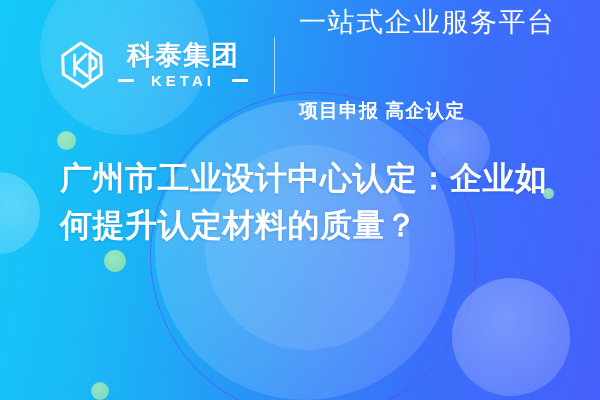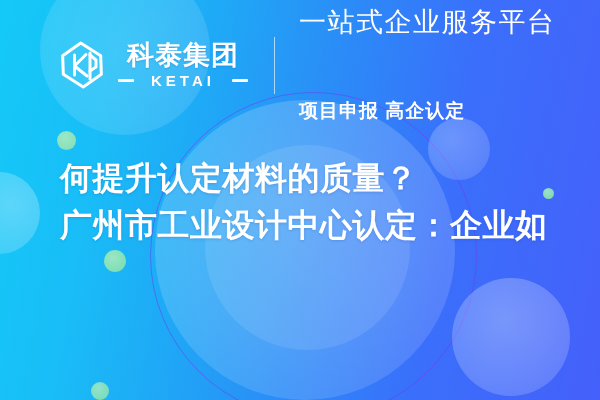--- a/index.html
+++ b/index.html
@@ -226,17 +226,17 @@
 
     <div id="header-divider"></div>
 
     <div id="slogan-block">
       <div id="slogan-main">一站式企业服务平台</div>
       <div id="slogan-sub">项目申报 高企认定</div>
     </div>
   </div>
 
   <div id="title-block">
+    <div class="title-line">广州市工业设计中心认定：企业如</div>
     <div class="title-line">何提升认定材料的质量？</div>
-    <div class="title-line">广州市工业设计中心认定：企业如</div>
   </div>
 
 </div>
 
 </body></html>

